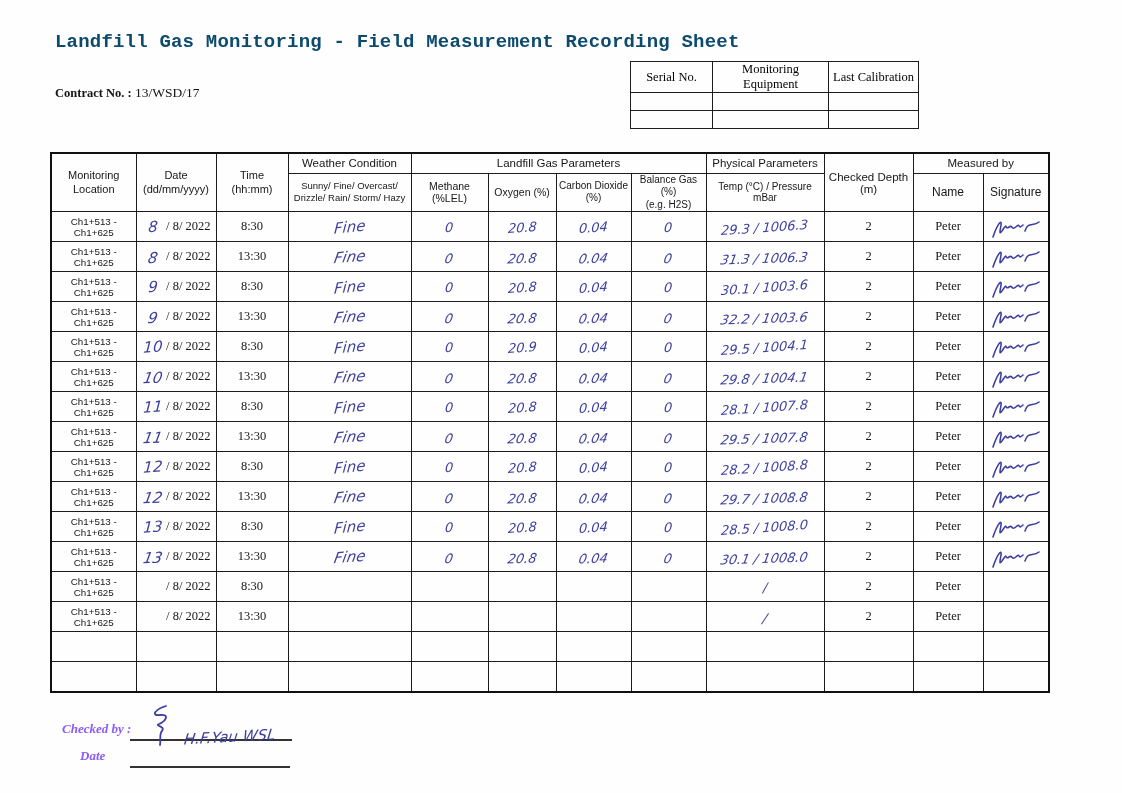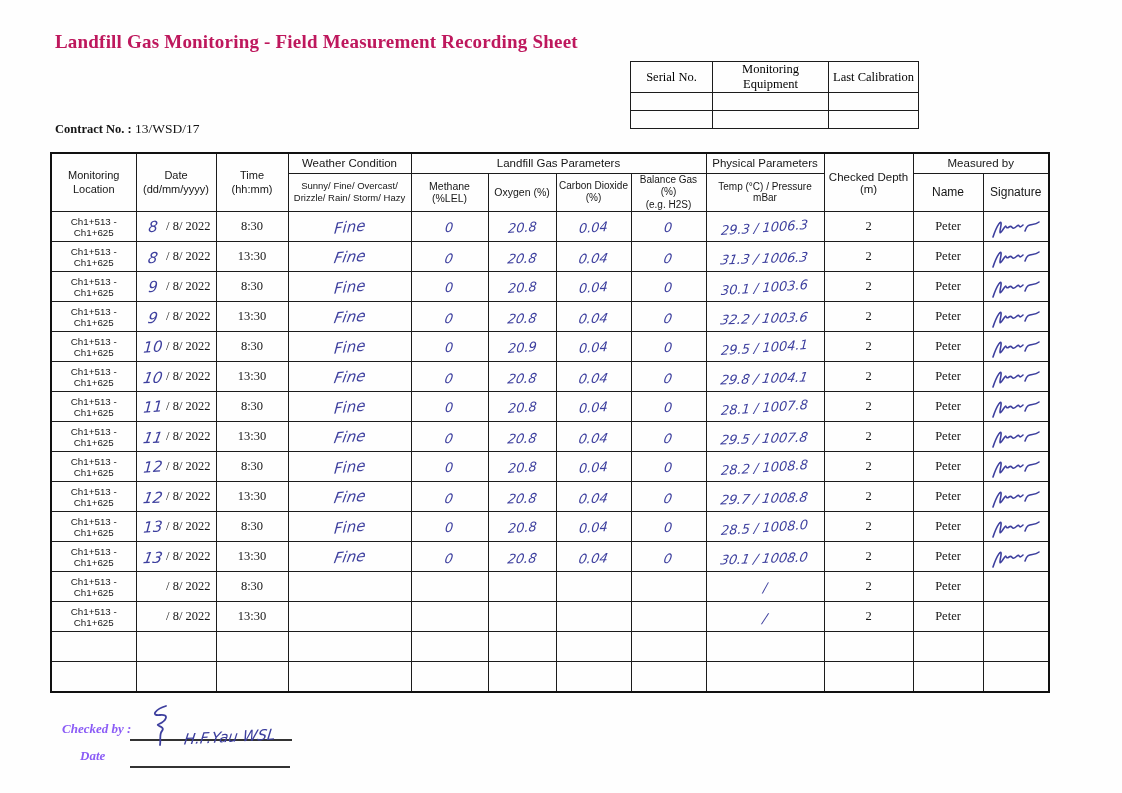--- a/index.html
+++ b/index.html
@@ -2,24 +2,24 @@
 <html style="--ink: #3d3f9e;"><head>
 <meta charset="utf-8">
 <style>
   :root { --ink:#3d3f9e; --line:#1c1c1c; }
   * { margin:0; padding:0; box-sizing:border-box; }
   body { background:#ffffff; font-family:"Liberation Serif", serif; }
   .page { position:relative; width:1122px; height:793px; background:#fefefe; overflow:hidden; }
 
   
   .title { position:absolute; left:55px; top:31px; font-size:19px; font-weight:bold;
-           font-family:Liberation Serif, serif; color:#be185d; letter-spacing:.2px; }
+           font-family:Liberation Mono, monospace; color:#0c4a6e; letter-spacing:.2px; }
   .contract-line { position:absolute; left:55px; color:#151515; }
   .ct { top:64px; font-size:13.5px; }
-  .cn { top:85px; font-size:13.5px;margin-top:36px; }
+  .cn { top:85px; font-size:13.5px; }
   .contract-label { font-weight:bold; font-size:12.5px; }
 
   
   .equip { position:absolute; left:630px; top:61px; border-collapse:collapse;
            table-layout:fixed; }
   .equip th, .equip td { border:1.5px solid var(--line); text-align:center; vertical-align:middle; }
   .equip th { font-weight:normal; font-size:12.5px; font-family:"Liberation Serif", serif; height:19px; padding:0 3px; }
   .equip td { font-family:"Liberation Sans", sans-serif; font-size:10.5px; height:18px; color:#222; }
 
   

